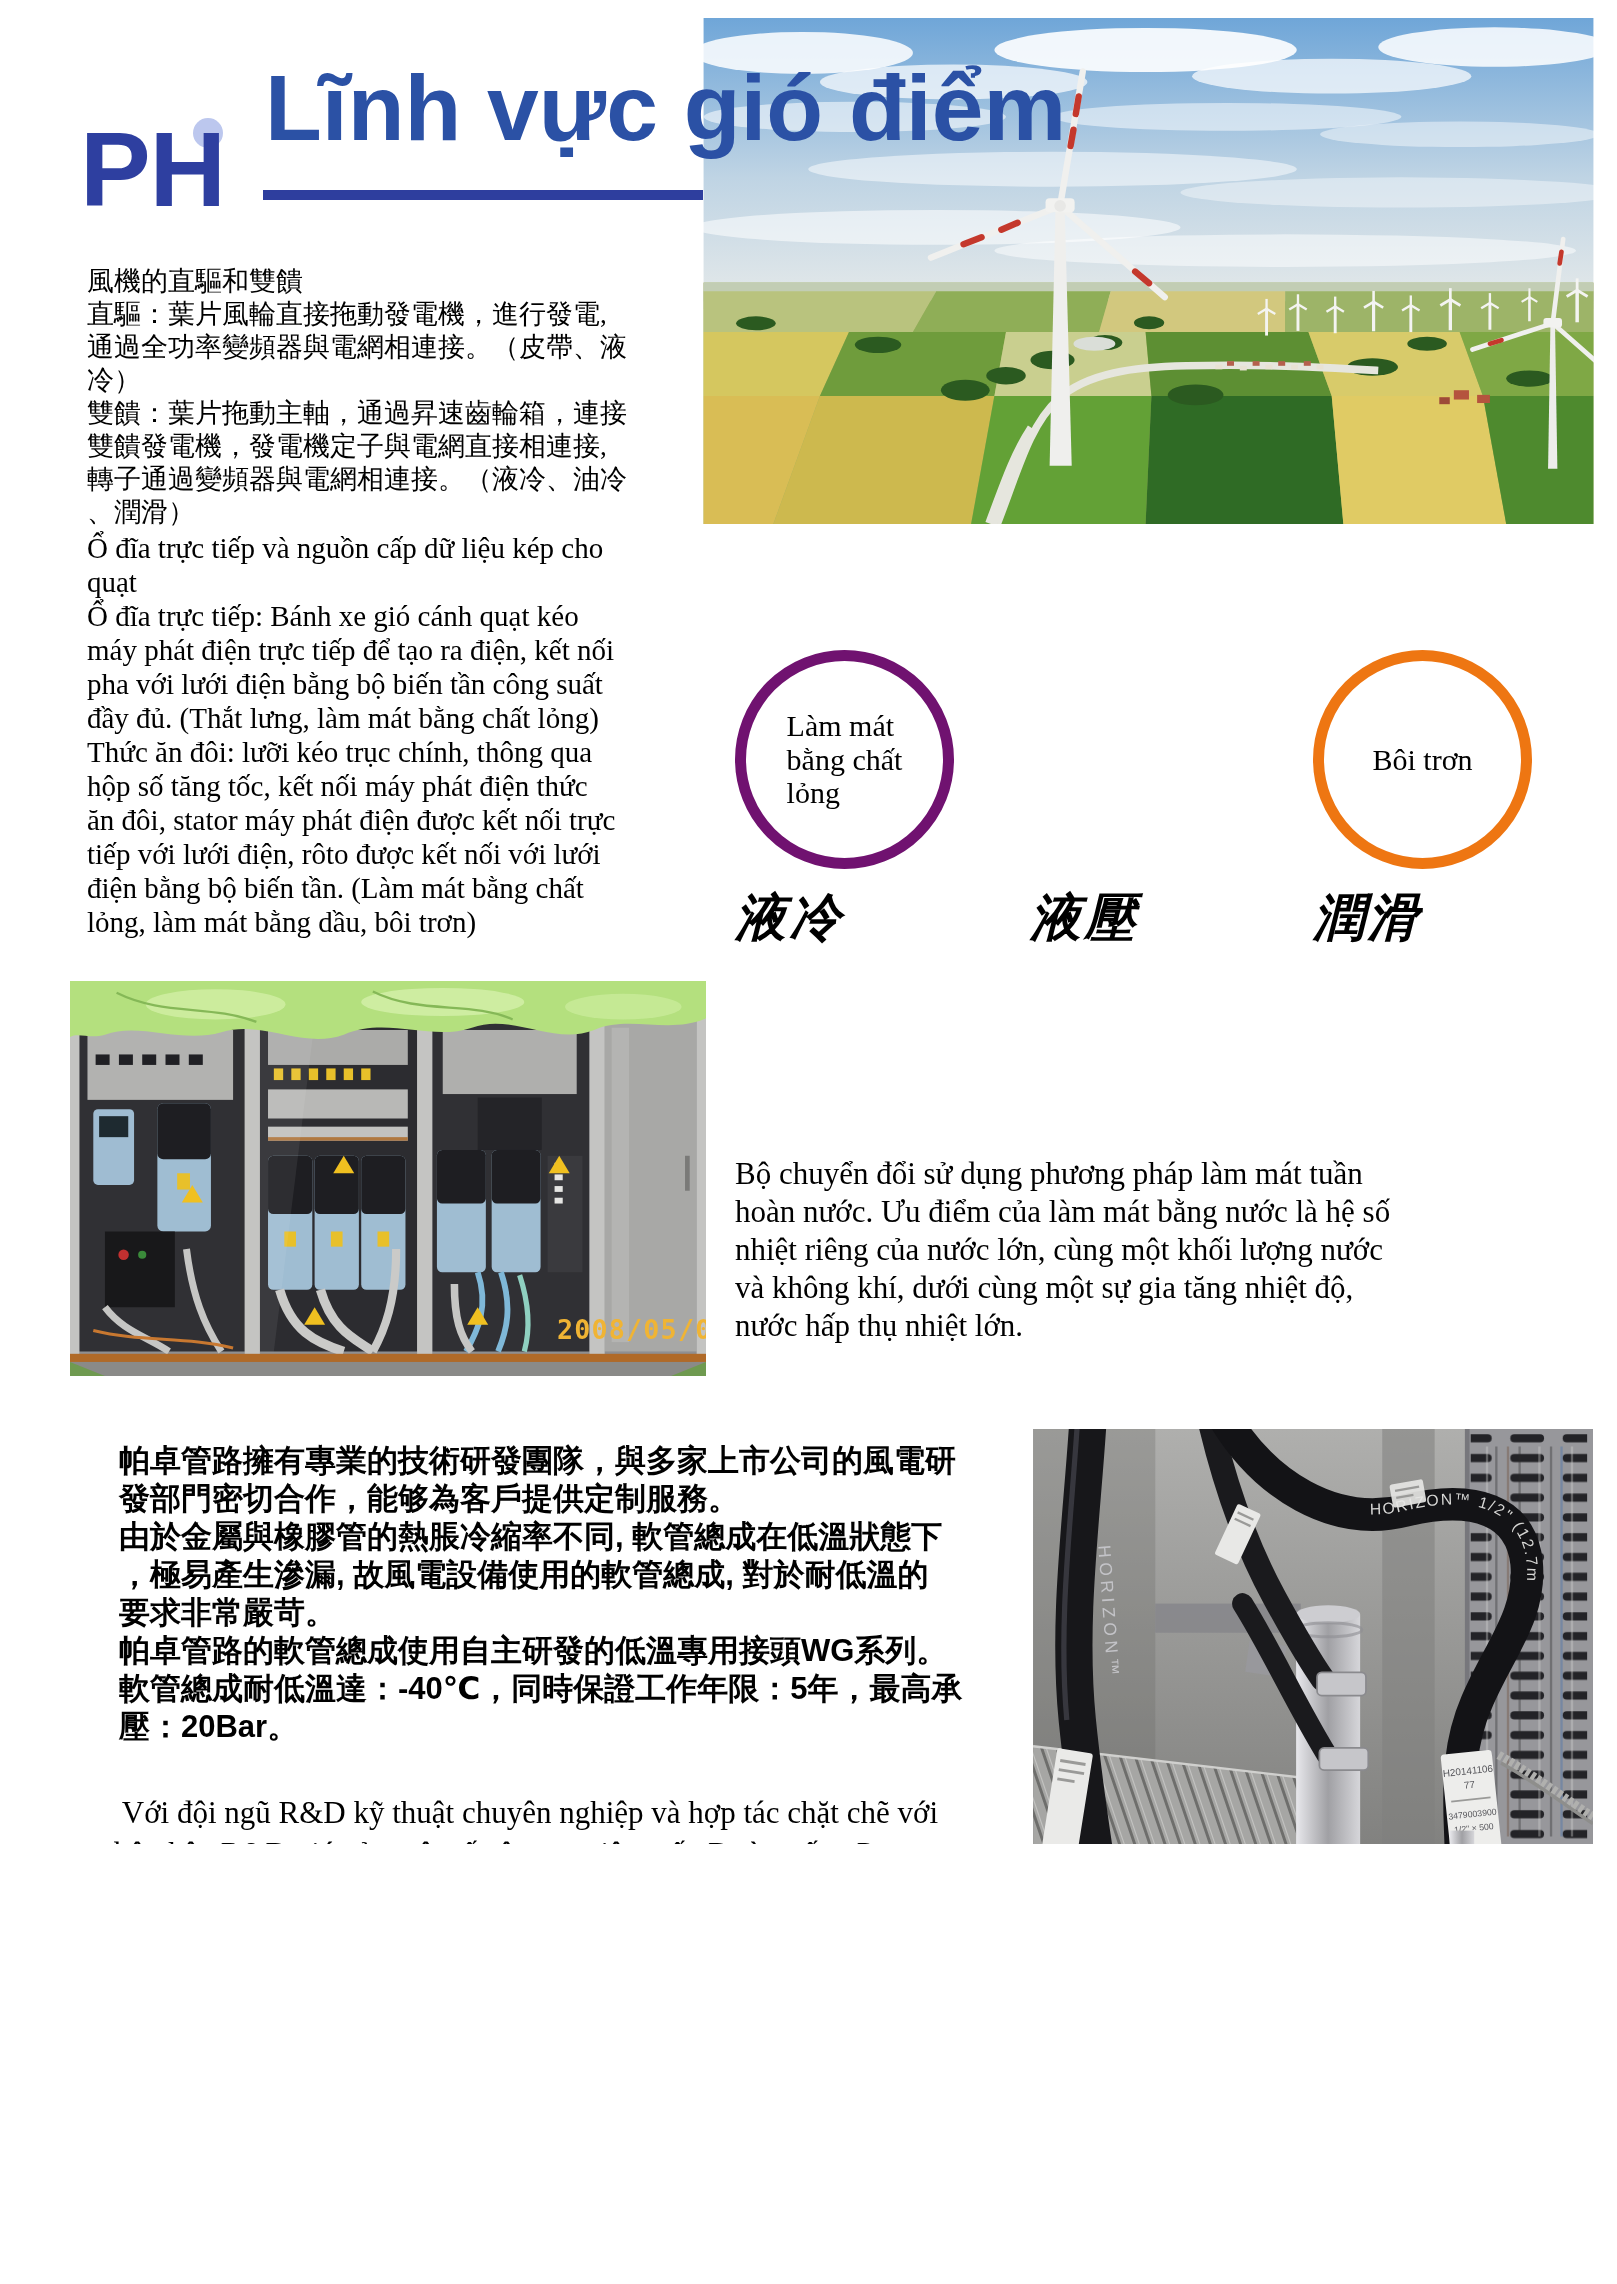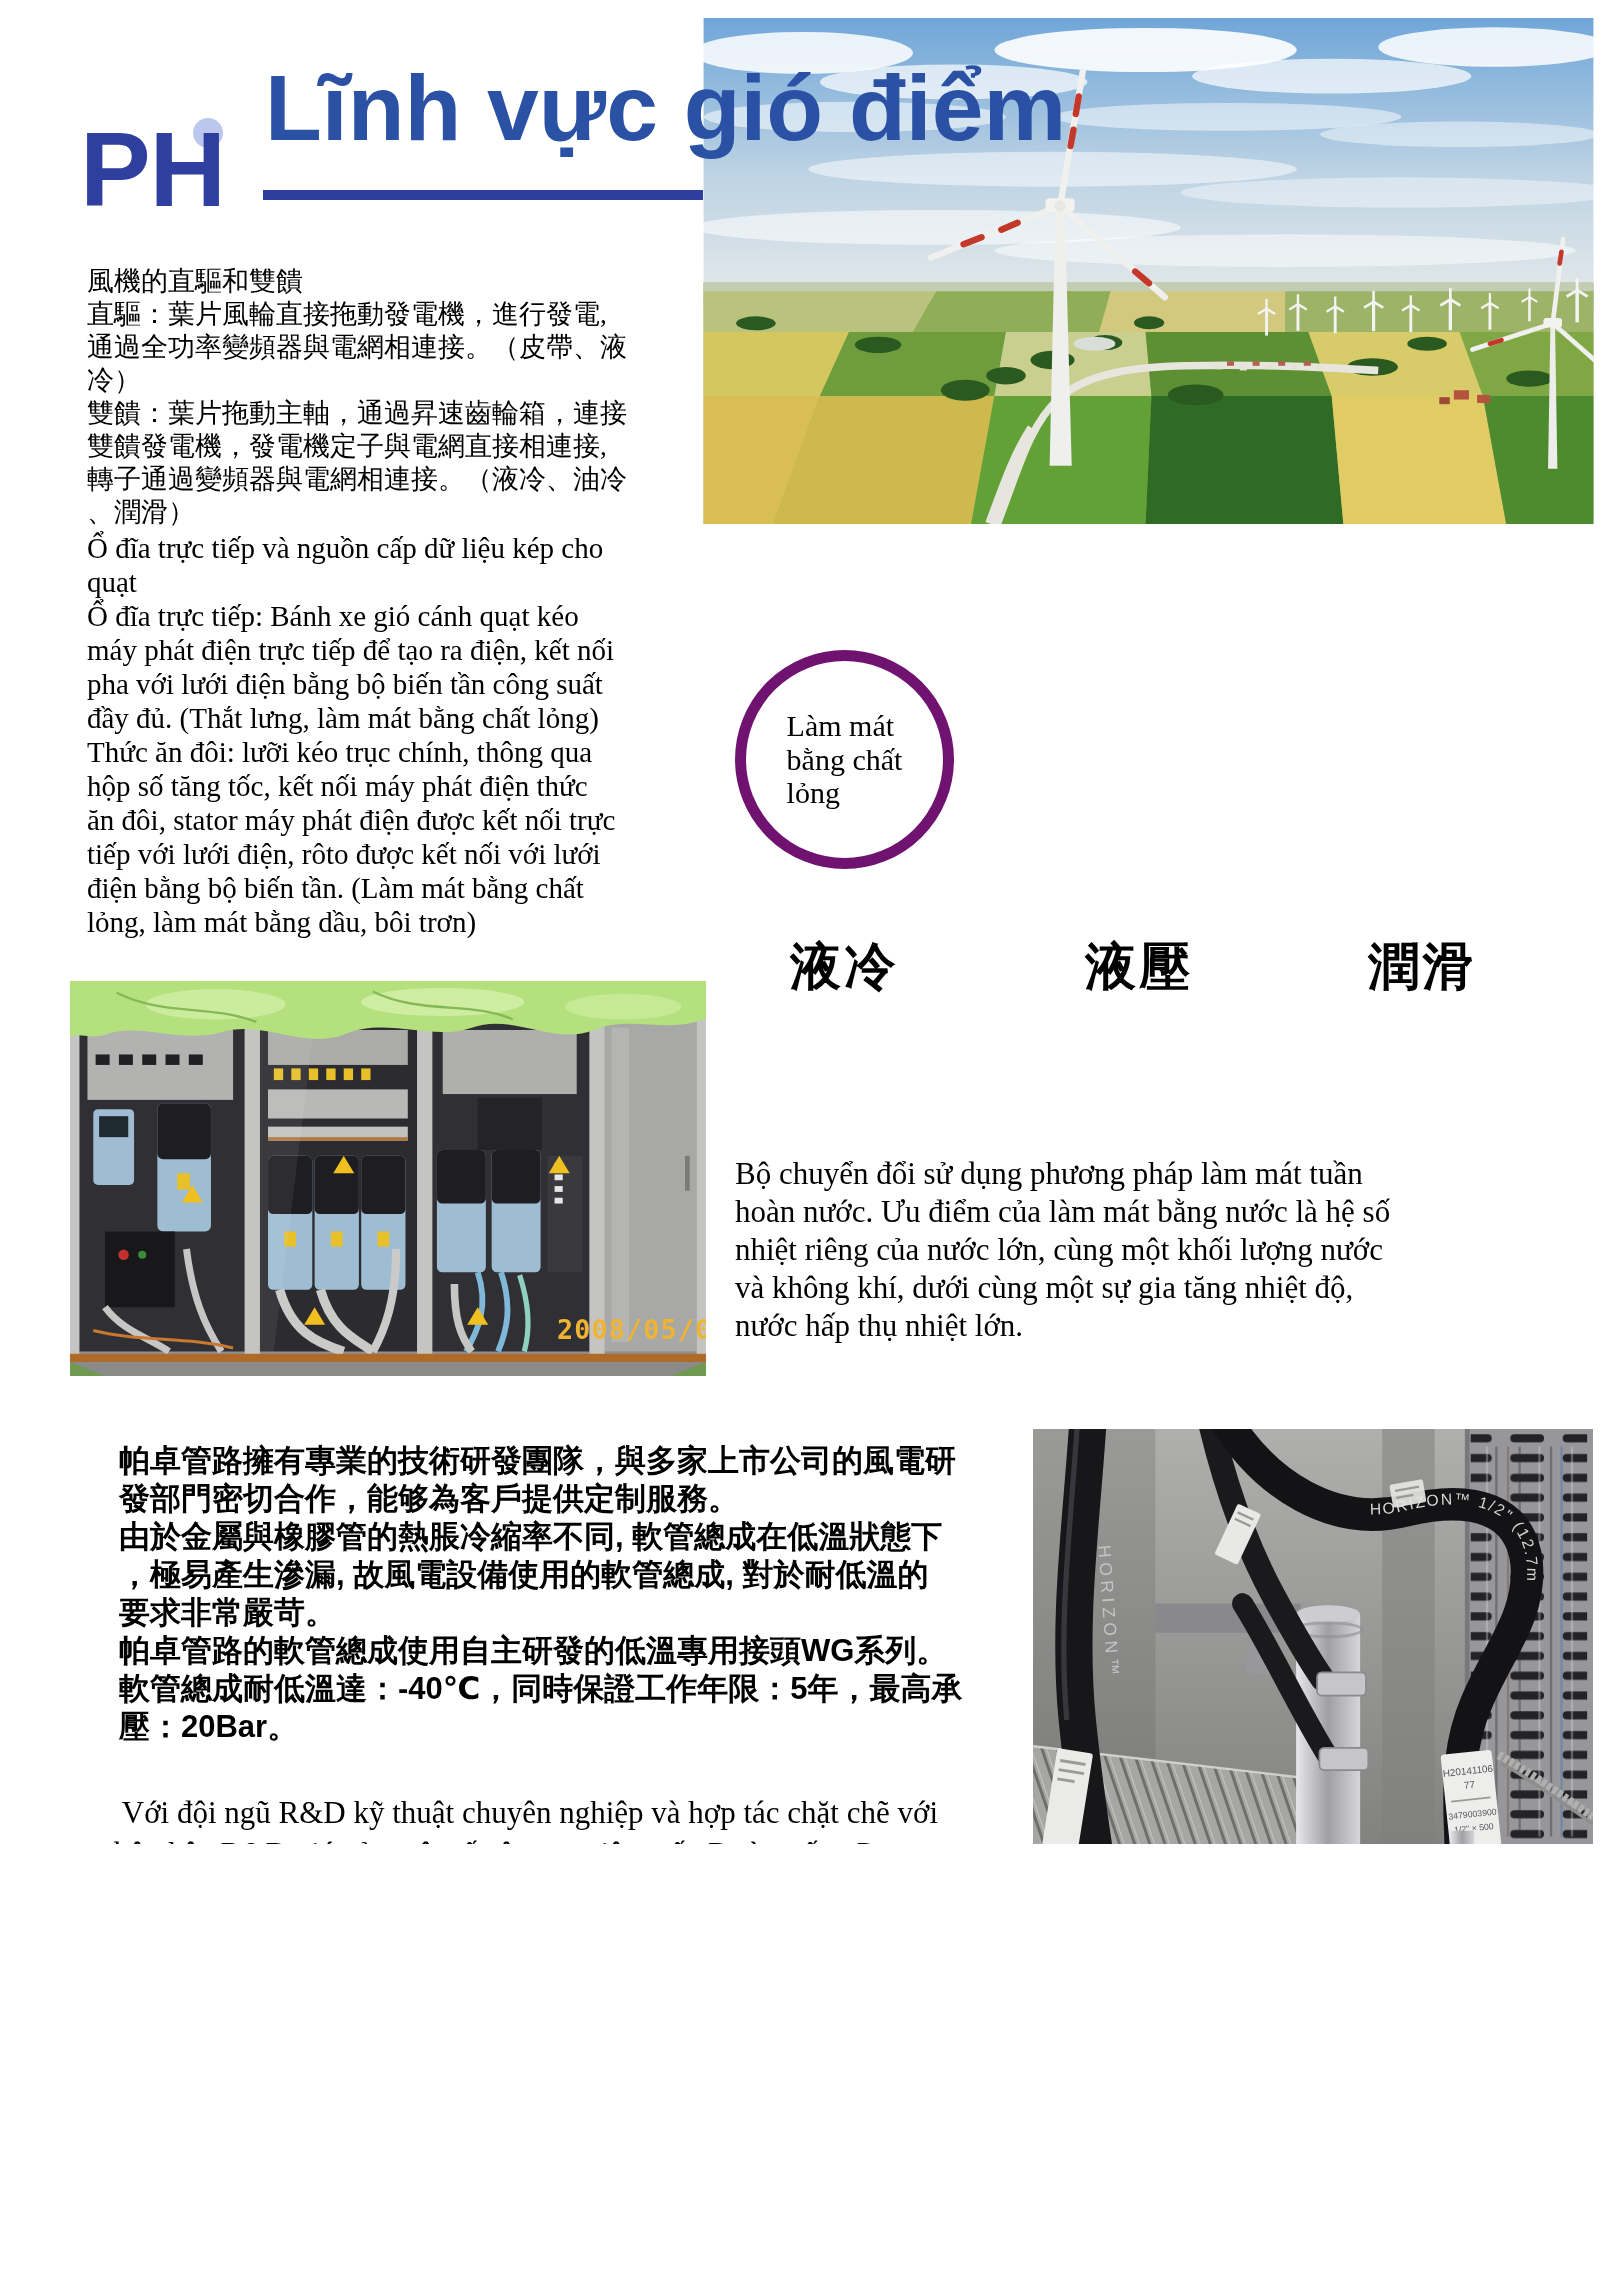--- a/index.html
+++ b/index.html
@@ -30,22 +30,22 @@
   .rd-vi{left:114px;top:1792px;width:1455px;font-size:31px;line-height:41px;}
   
   .circle{width:197px;height:197px;border-radius:50%;display:flex;align-items:center;justify-content:center;
           background:#fff;box-sizing:content-box;}
   .circle-inner{font-size:30px;line-height:1.12;}
   .c1{left:735px;top:650px;border:11px solid #701270;}
   .c2{left:1030px;top:650px;border:11px solid #165B27;}
   .c3{left:1313px;top:650px;border:11px solid #EE7612;}
   .c1 .circle-inner{text-align:left;}
   .c2 .circle-inner,.c3 .circle-inner{text-align:center;}
-  .circle-cn{width:219px;top:941px;text-align:center;font-size:51px;line-height:1;font-weight:bold;
-             font-family:"Liberation Sans","DejaVu Sans",sans-serif;letter-spacing:3.5px;}
+  .circle-cn{width:219px;top:892px;font-size:51px;line-height:1;font-weight:bold;
+             font-family:"Liberation Sans","DejaVu Sans",sans-serif;letter-spacing:3.5px;font-style:italic;}
   .l1{left:735px;} .l2{left:1030px;} .l3{left:1313px;}
 </style>
 </head>
 <body>
 
 <div class="page">
 
   <div class="abs logo-dot"></div>
   <div class="abs logo-text">PH</div>
   <div class="abs page-title">Lĩnh vực gió điểm</div>
@@ -192,20 +192,23 @@
 ăn đôi, stator máy phát điện được kết nối trực
 tiếp với lưới điện, rôto được kết nối với lưới
 điện bằng bộ biến tần. (Làm mát bằng chất
 lỏng, làm mát bằng dầu, bôi trơn)</div>
 
   <div class="abs circle c1">
     <div class="circle-inner prose">Làm mát
 bằng chất
 lỏng</div>
   </div>
+  <div class="abs circle c3">
+    <div class="circle-inner prose">Bôi trơn</div>
+  </div>
   <div class="abs circle-cn l1">液冷</div>
   <div class="abs circle-cn l2">液壓</div>
   <div class="abs circle-cn l3">潤滑</div>
 
   <div class="abs photo cabinet-photo">
     <svg width="636" height="395" viewBox="0 0 1092 678">
       <rect width="1092" height="678" fill="#8F8F91"></rect>
 
       <rect x="16" y="70" width="284" height="566" fill="#303034"></rect>
       <rect x="326" y="70" width="270" height="566" fill="#2C2C30"></rect>

